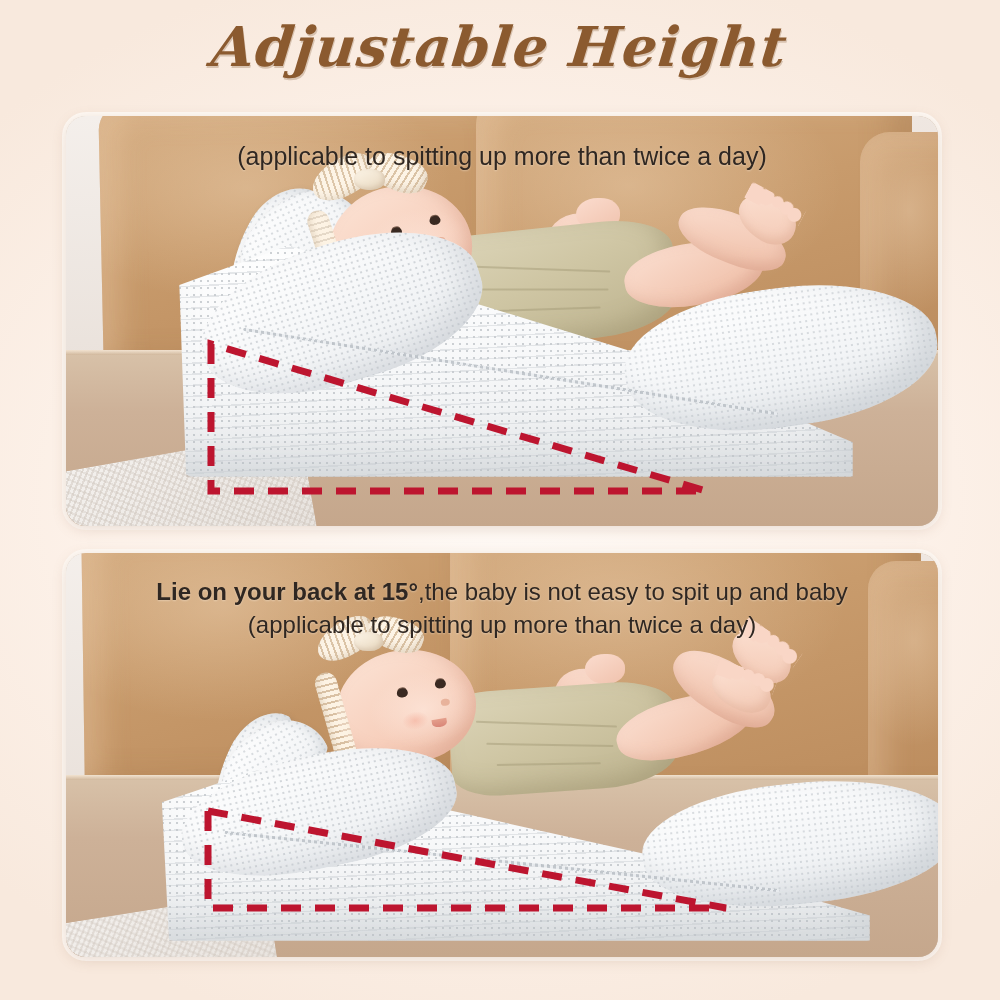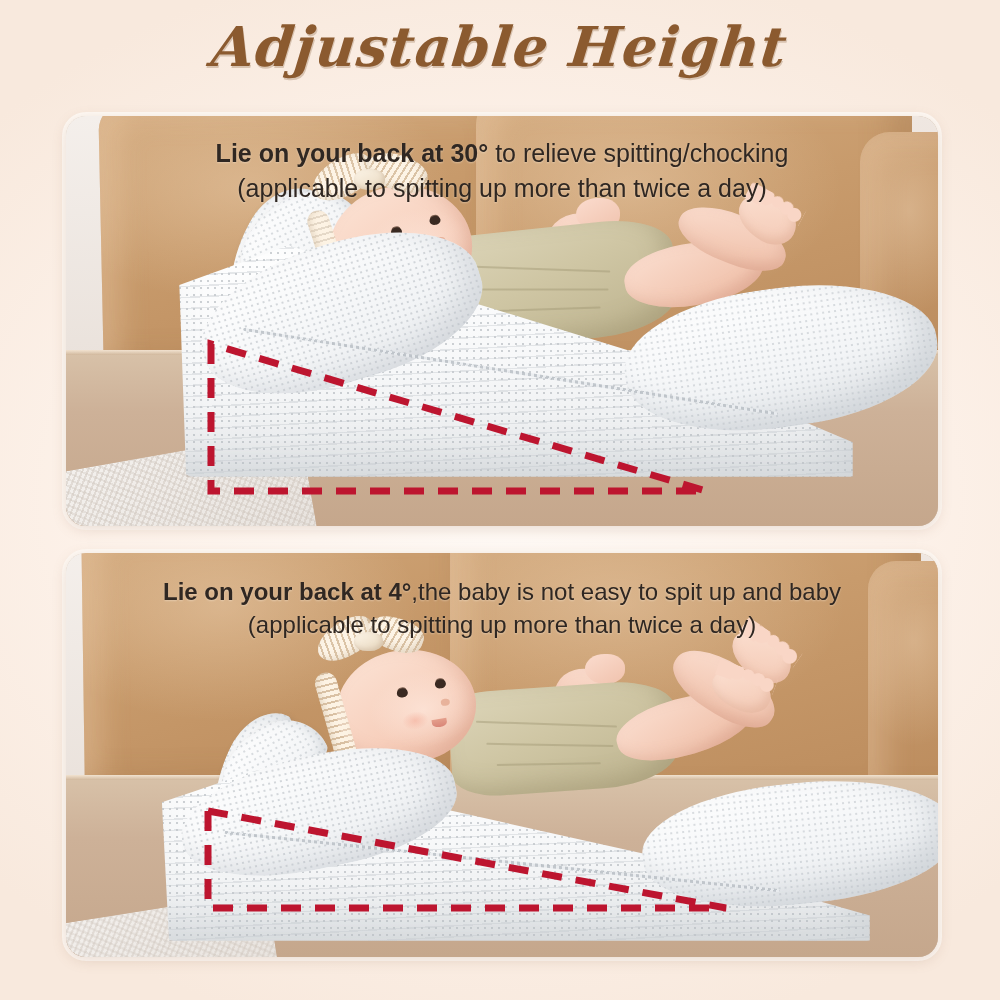--- a/index.html
+++ b/index.html
@@ -368,21 +368,20 @@
     </div>
     <div class="head-pad" id="p1-head-pad"></div>
     <div class="roll" id="p1-roll"></div>
     <div class="zipper" id="p1-zip"></div>
 
     <svg class="angle-svg" viewBox="0 0 872 410" preserveAspectRatio="none">
       <path class="angle-path" d="M 145 228 L 145 375 L 640 375 L 145 228 Z"></path>
     </svg>
 
     <div class="caption" id="p1-caption">
-      <span class="cap-line cap-l1"><span class="cap-strong">Lie on your back at 30°</span><span class="cap-normal"> to relieve spitting/chocking</span></span>
       <span class="cap-line cap-l2 cap-normal">(applicable to spitting up more than twice a day)</span>
     </div>
 
   </div>
 </div>
 
 <div class="panel" id="panel-2">
   <div class="scene">
 
     <div class="wall"></div>
@@ -441,18 +440,18 @@
     </div>
     <div class="head-pad" id="p2-head-pad"></div>
     <div class="roll" id="p2-roll"></div>
     <div class="zipper" id="p2-zip"></div>
 
     <svg class="angle-svg" viewBox="0 0 872 404" preserveAspectRatio="none">
       <path class="angle-path" d="M 142 258 L 142 355 L 660 355 L 142 258 Z"></path>
     </svg>
 
     <div class="caption" id="p2-caption">
-      <span class="cap-line cap-l1"><span class="cap-strong">Lie on your back at 4°</span><span class="cap-normal">,the baby is not easy to spit up and baby</span></span>
+      <span class="cap-line cap-l1"><span class="cap-strong">Lie on your back at 15°</span><span class="cap-normal">,the baby is not easy to spit up and baby</span></span>
       <span class="cap-line cap-l2 cap-normal">(applicable to spitting up more than twice a day)</span>
     </div>
 
   </div>
 </div>
 
 </body></html>

